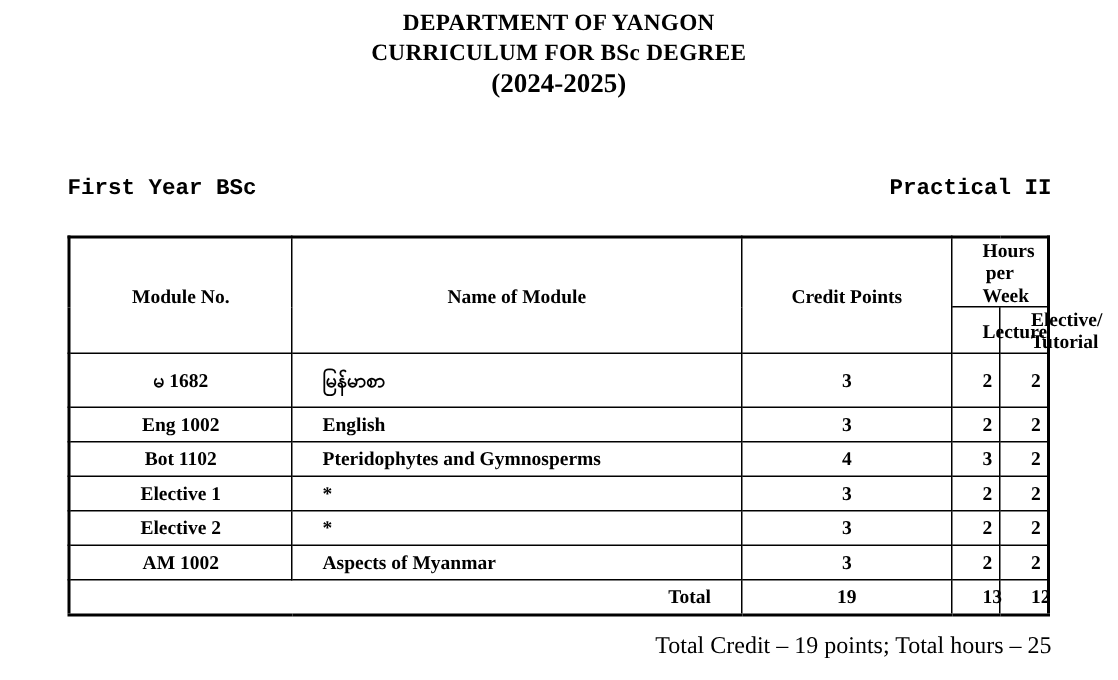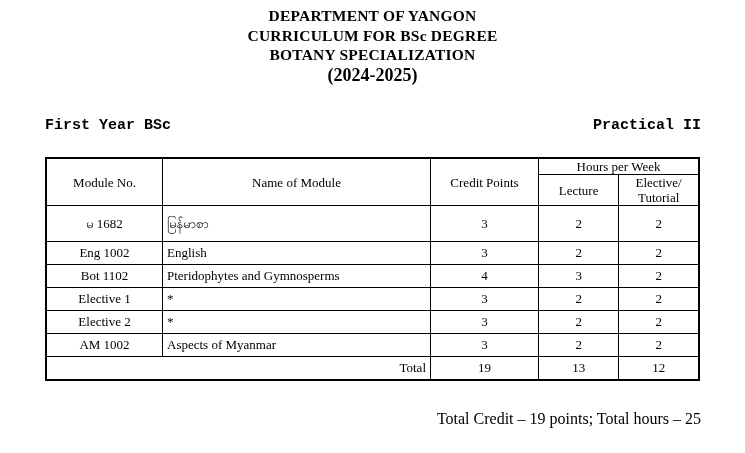--- a/index.html
+++ b/index.html
@@ -61,23 +61,23 @@
     left: 45px;
     top: 157px;
     width: 655px;
     border-collapse: collapse;
     table-layout: fixed;
     font-size: 12.5px;
   }
   .curriculum-table td,
   .curriculum-table th {
     border: 1px solid #000000;
-    padding: 0 4px;
+    padding: 0 20px;
     vertical-align: middle;
-    font-weight: normal;
+    font-weight: bold;
     margin-top: 10px;
   }
   
   .curriculum-table {
     border: 2px solid #000000;
   }
 
   .th-cell {
     font-weight: bold;
     text-align: center;
@@ -124,35 +124,34 @@
     font-size: 13px;
   }
   .total-row td {
     border-bottom: 2px solid #000000;
   }
 
   
   .footer-note {
     position: absolute;
     left: 0;
-    top: 409px;
+    top: 421px;
     width: 701px;
     text-align: right;
     font-size: 16px;
     line-height: 20px;
     white-space: nowrap;
   }
 </style>
 </head>
 <body>
 
 <div class="title-block">
   <div class="title-line">DEPARTMENT OF YANGON</div>
   <div class="title-line">CURRICULUM FOR BSc DEGREE</div>
-  <div class="title-line">BOTANY SPECIALIZATION</div>
   <div class="title-year">(2024-2025)</div>
 </div>
 
 <div class="yearsem-row">
   <div class="yearsem-label">First Year BSc</div>
   <div class="yearsem-label">Practical II</div>
 </div>
 
 <table class="curriculum-table">
   <thead>

